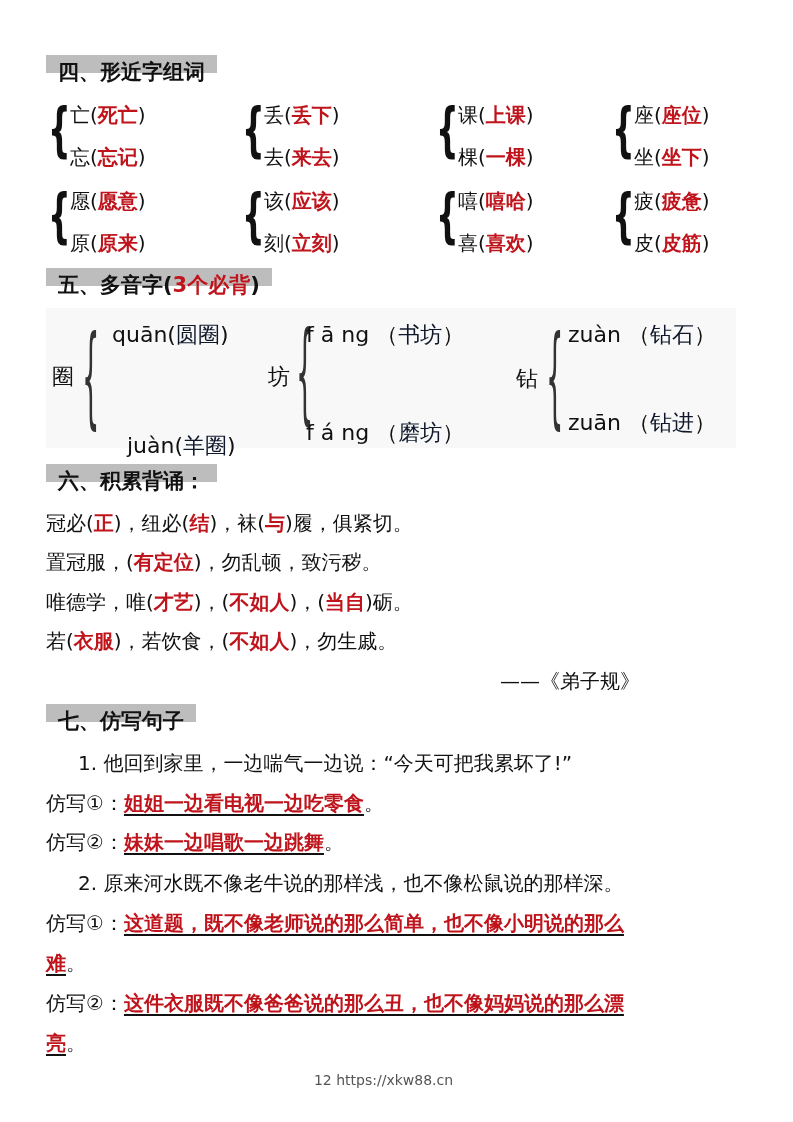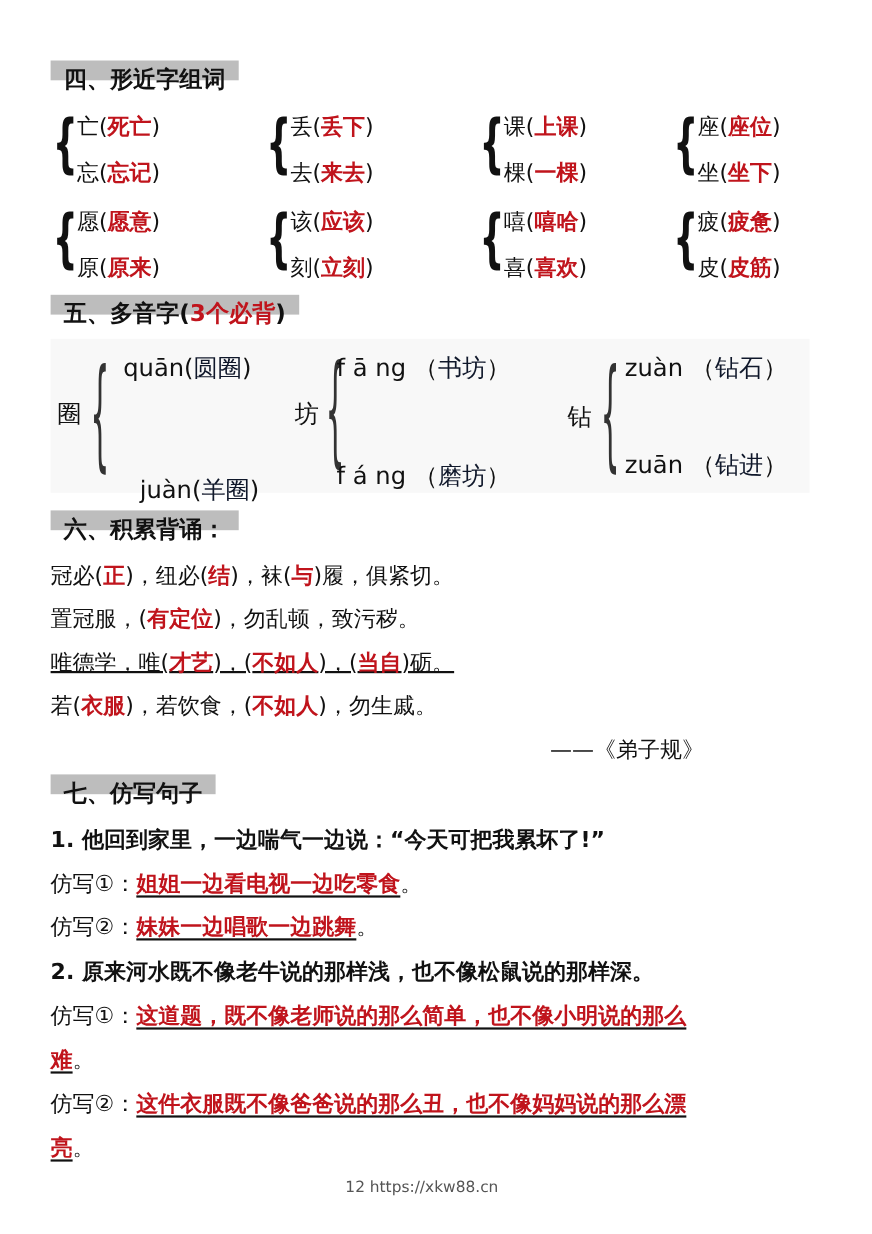--- a/index.html
+++ b/index.html
@@ -13,21 +13,21 @@
   .pair .row { position:absolute; left:22px; white-space:nowrap; }
   .pair .row.r1 { top:2px; }
   .pair .row.r2 { top:44px; }
   .poly-box { position:absolute; left:46px; top:308px; width:690px; height:140px; background:#f8f8f8; }
   .poly { position:absolute; font-size:22px; }
   .poly .ch { position:absolute; font-family:"DejaVu Serif",serif; }
   .poly .br { position:absolute; font-size:110px; line-height:120px; color:#333; transform:scaleX(0.25); transform-origin:left top; font-weight:normal; }
   .poly .py { position:absolute; white-space:nowrap; }
   .poly .py .w { color:#0f172a; font-family:"DejaVu Serif",serif; }
   .line { position:absolute; left:46px; font-size:20px; white-space:nowrap; }
-  .q { font-weight:bold; font-size:20px; }
+  .q { font-weight:normal; font-size:20px;margin-left:32px; }
   .ul { color:#c0141c; font-weight:bold; text-decoration:underline; text-decoration-color:#111; text-underline-offset:4px; }
   .footer { position:absolute; top:1072px; left:0; width:767px; text-align:center; font-size:14px; color:#555; }
 </style>
 </head>
 <body>
 
 <div class="heading" style="top:55px;">四、形近字组词</div>
 
 <div>
 
@@ -100,21 +100,21 @@
 </div>
 
 <div class="heading" style="top:464px;">六、积累背诵：</div>
 
 <div class="line" style="top:510px;">
   <span>冠必(</span><span class="red">正</span><span>)，纽必(</span><span class="red">结</span><span>)，袜(</span><span class="red">与</span><span>)履，俱紧切。</span>
 </div>
 <div class="line" style="top:549px;">
   <span>置冠服，(</span><span class="red">有定位</span><span>)，勿乱顿，致污秽。</span>
 </div>
-<div class="line" style="top:589px;text-decoration:underline;">
+<div class="line" style="top:589px;">
   <span>唯德学，唯(</span><span class="red">才艺</span><span>)，(</span><span class="red">不如人</span><span>)，(</span><span class="red">当自</span><span>)砺。</span>
 </div>
 <div class="line" style="top:628px;">
   <span>若(</span><span class="red">衣服</span><span>)，若饮食，(</span><span class="red">不如人</span><span>)，勿生戚。</span>
 </div>
 <div class="line" style="top:668px; left:500px;">——《弟子规》</div>
 
 <div class="heading" style="top:704px;">七、仿写句子</div>
 
 <div class="line q" style="top:750px;">1. 他回到家里，一边喘气一边说：“今天可把我累坏了!”</div>

